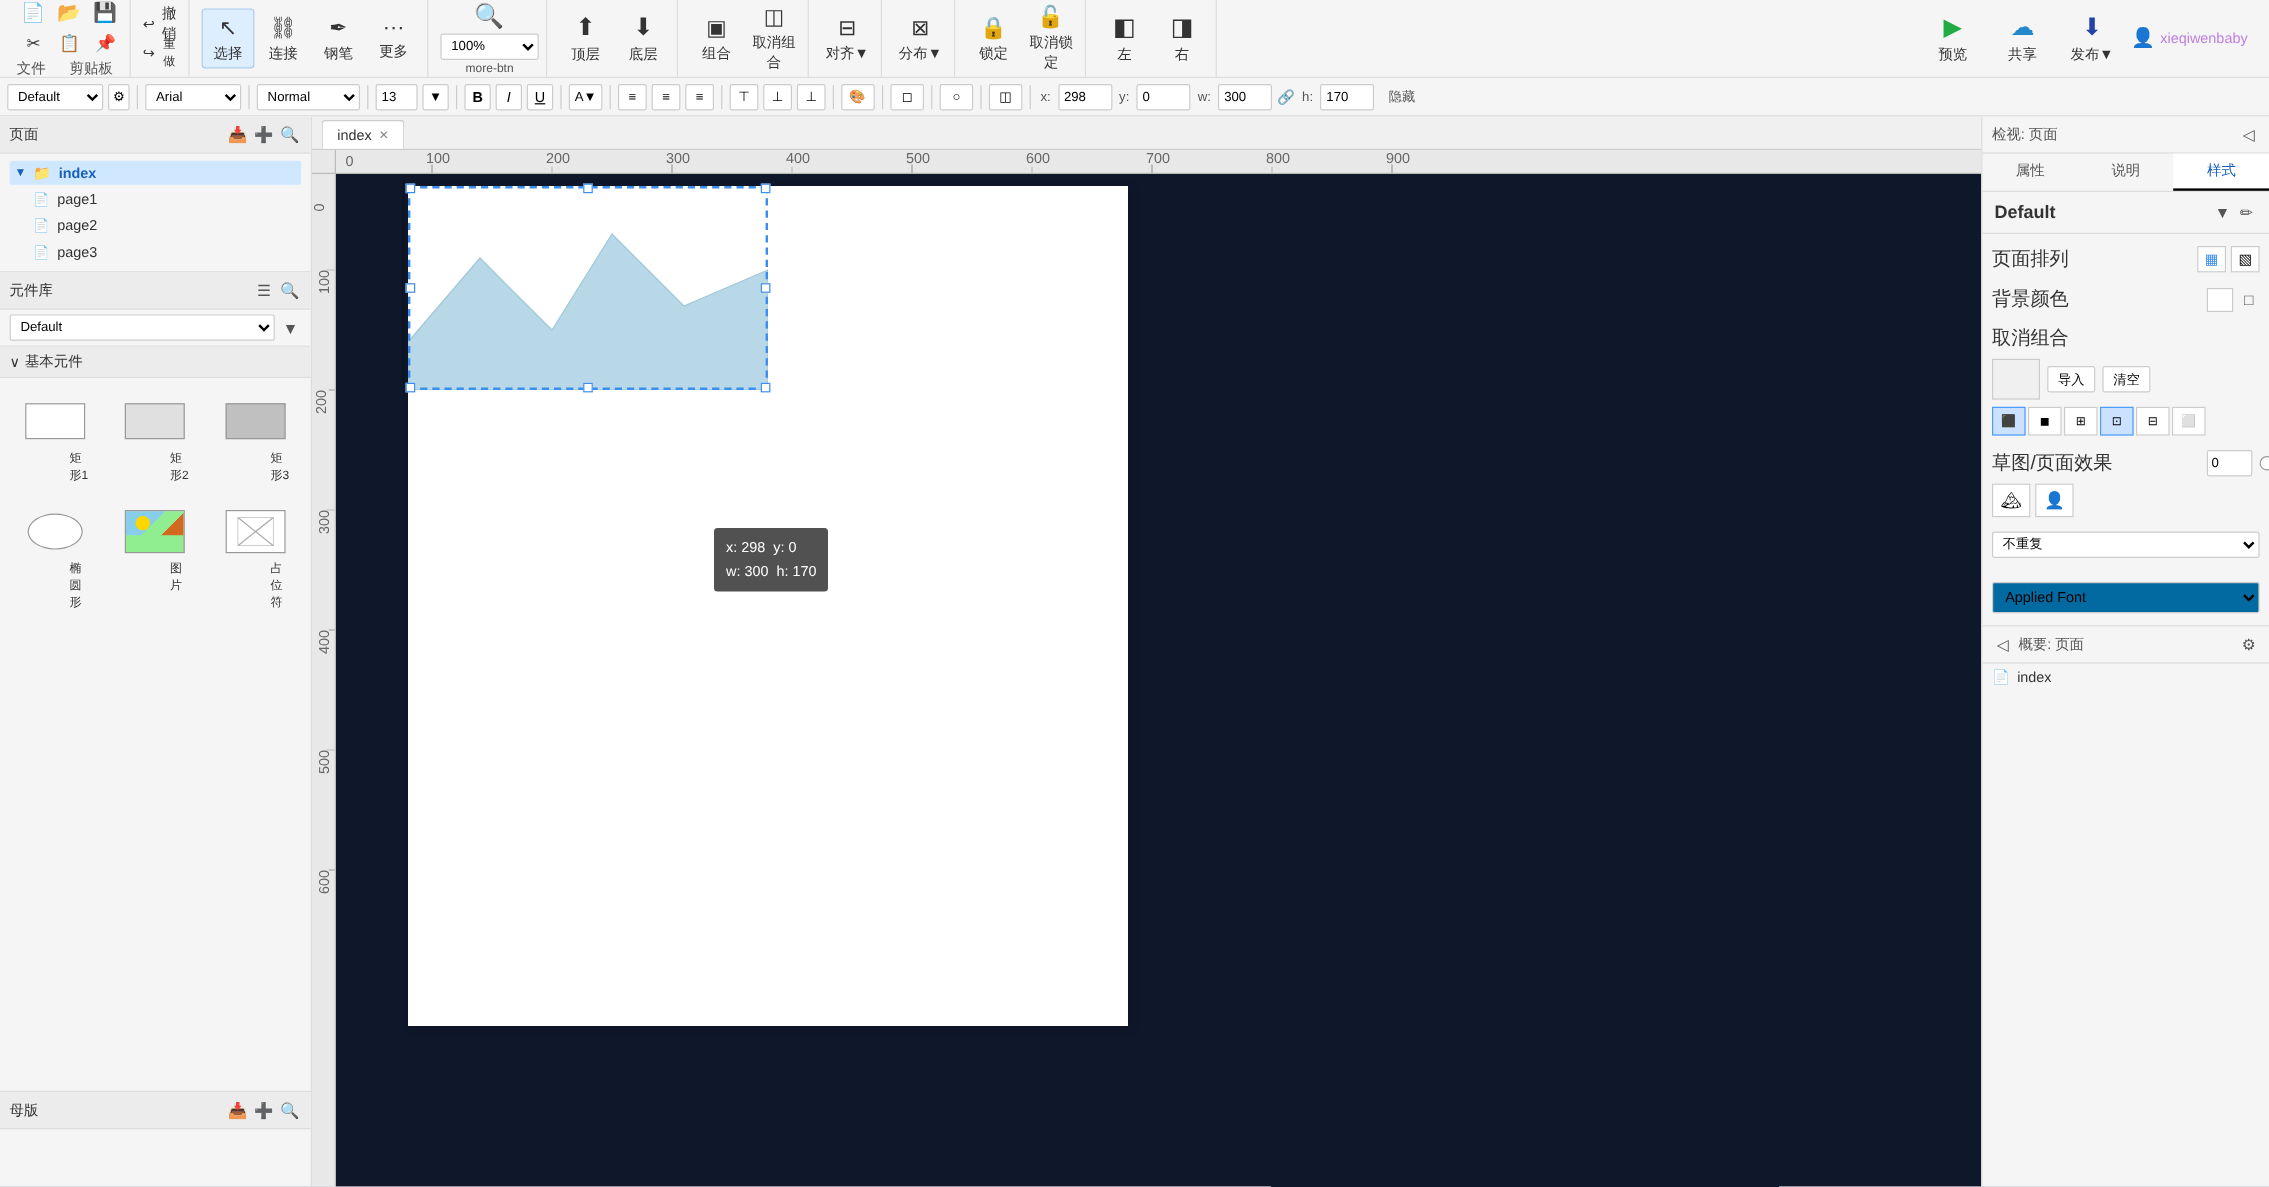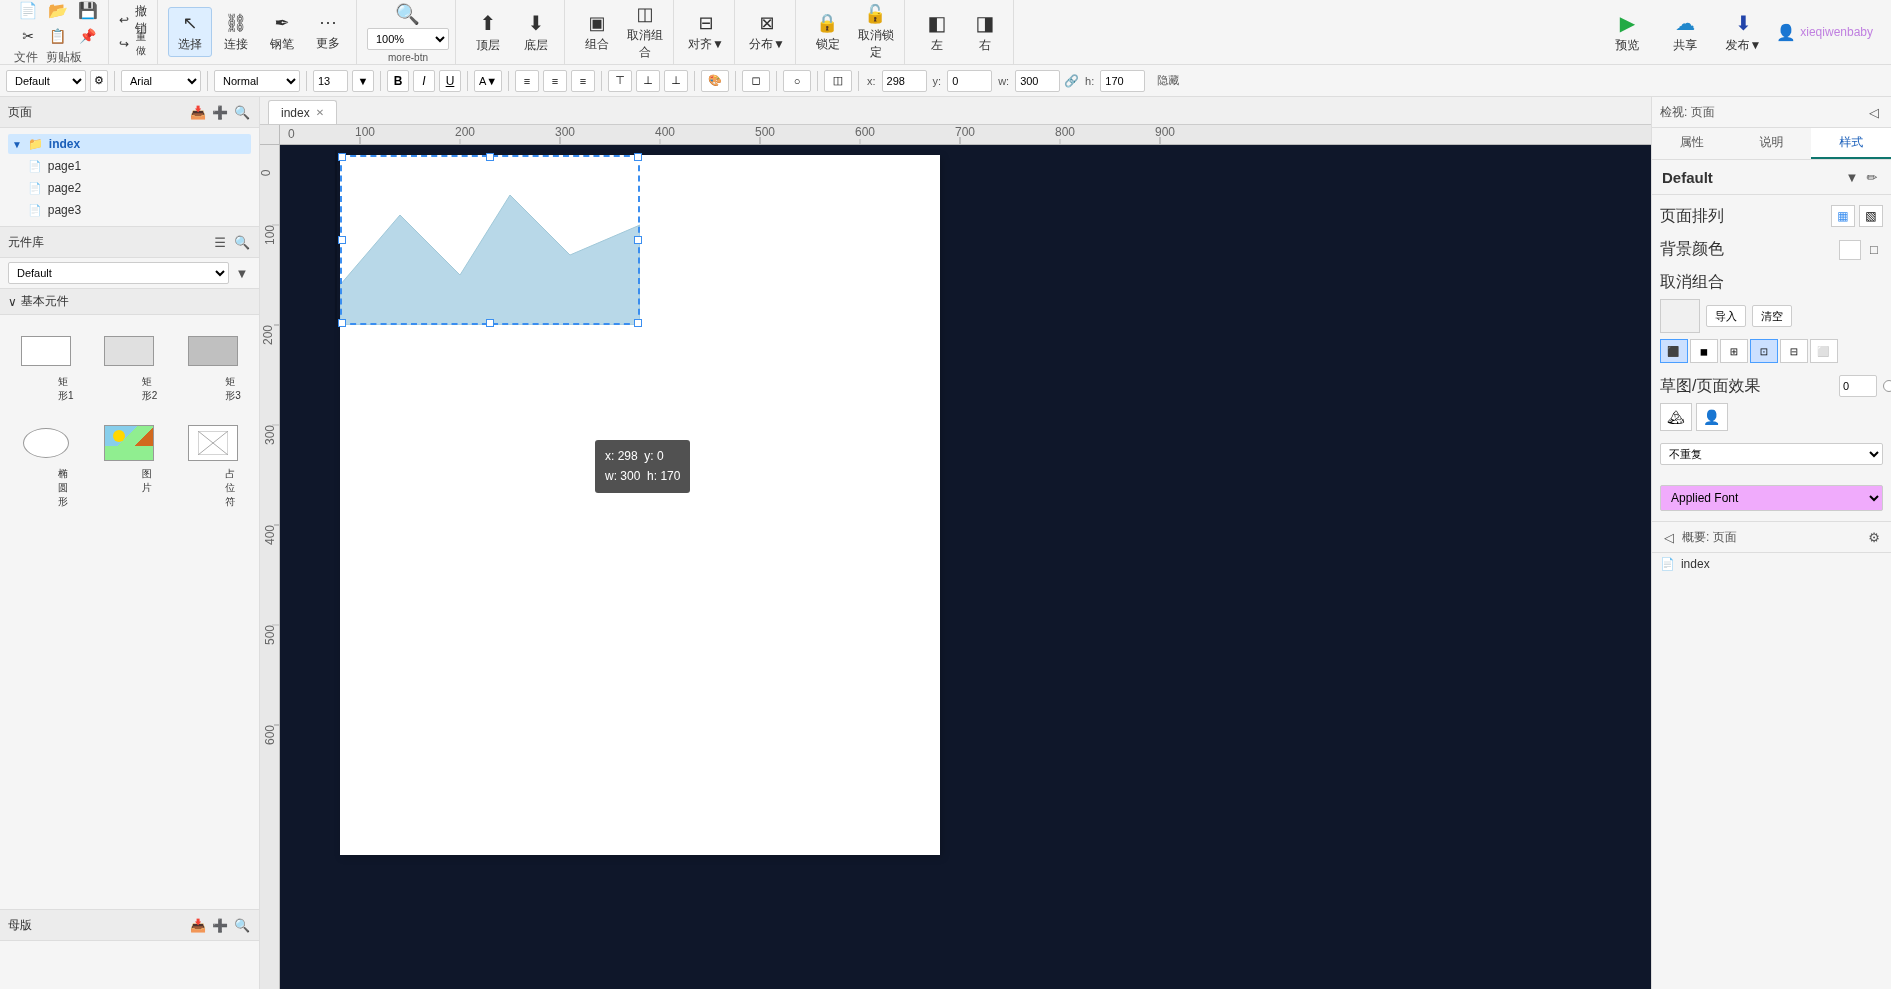--- a/index.html
+++ b/index.html
@@ -308,21 +308,21 @@
       flex: 1;
       text-align: center;
       padding: 6px 0;
       cursor: pointer;
       font-size: 12px;
       color: #555;
       border-bottom: 2px solid transparent;
     }
     .right-tab.active {
       color: #1a5fba;
-      border-bottom: 2px solid #0f766e;
+      border-bottom: 2px solid #000000;
       background: white;
     }
 
     
     .style-panel {
       padding: 10px 8px;
       display: flex;
       flex-direction: column;
       gap: 12px;
     }
@@ -448,21 +448,21 @@
       padding: 0 4px;
       font-size: 11px;
       width: 100%;
     }
 
     
     .font-dropdown {
       width: 100%;
       height: 26px;
       border: 1px solid #ccc;
-      background: #f0abfc;
+      background: #0369a1;
       border-radius: 2px;
       padding: 0 6px;
       font-size: 12px;
       margin-top: 4px;
     }
 
     
     .right-bottom {
       border-top: 1px solid #ddd;
       flex: 1;
@@ -518,21 +518,21 @@
       <div style="display:flex;gap:2px">
         <button class="tool-btn-small" style="width:28px;height:24px;font-size:16px;">📄</button>
         <button class="tool-btn-small" style="width:28px;height:24px;font-size:16px;">📂</button>
         <button class="tool-btn-small" style="width:28px;height:24px;font-size:16px;">💾</button>
       </div>
       <div style="display:flex;gap:2px">
         <button class="tool-btn-small" style="width:28px;height:24px;font-size:14px;">✂</button>
         <button class="tool-btn-small" style="width:28px;height:24px;font-size:14px;">📋</button>
         <button class="tool-btn-small" style="width:28px;height:24px;font-size:14px;">📌</button>
       </div>
-      <div style="font-size:10px;color:#555;text-align:center;display:flex;gap:8px;">
+      <div style="font-size:10px;color:#555;text-align:center;display:flex;gap:20px;">
         <span>文件</span>
         <span>剪贴板</span>
       </div>
     </div>
   </div>
 
   <div class="toolbar-group">
     <div style="display:flex;flex-direction:column;align-items:center;gap:2px">
       <div style="display:flex;gap:4px">
         <button class="tool-btn-small" style="width:32px;height:22px;font-size:14px;flex-direction:row;">

